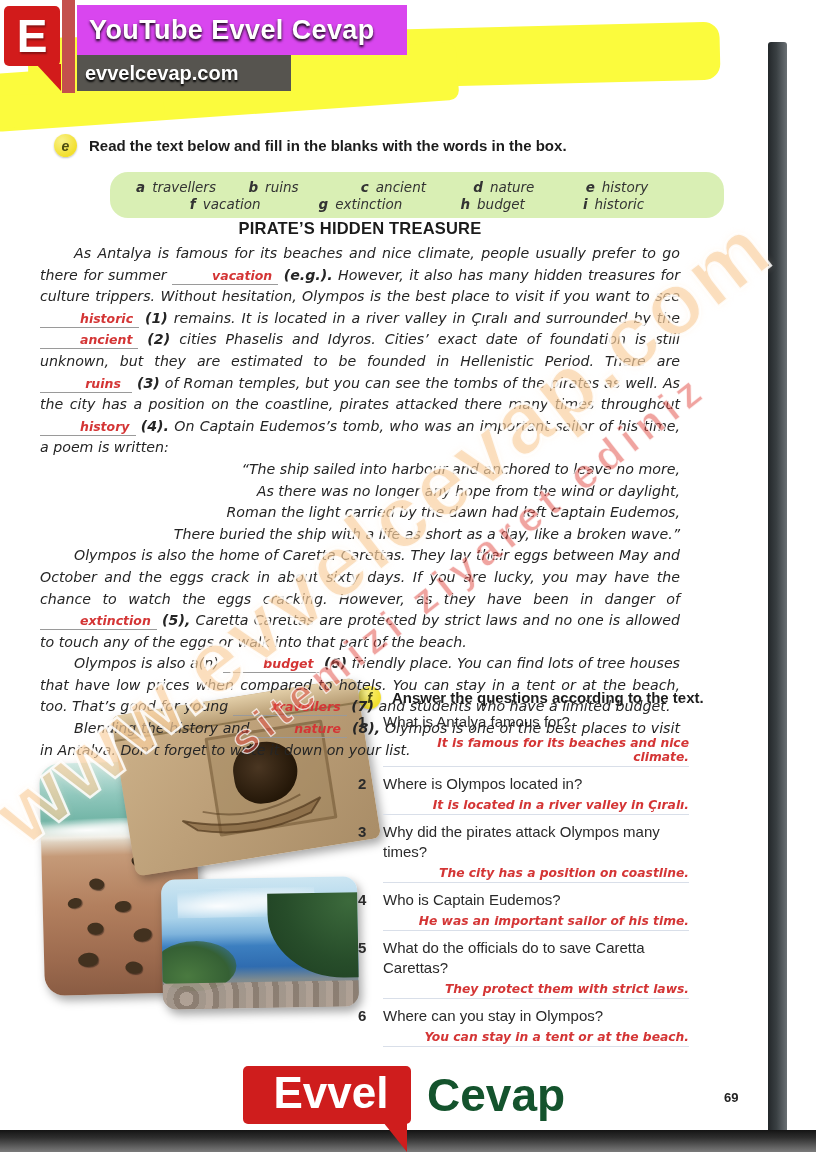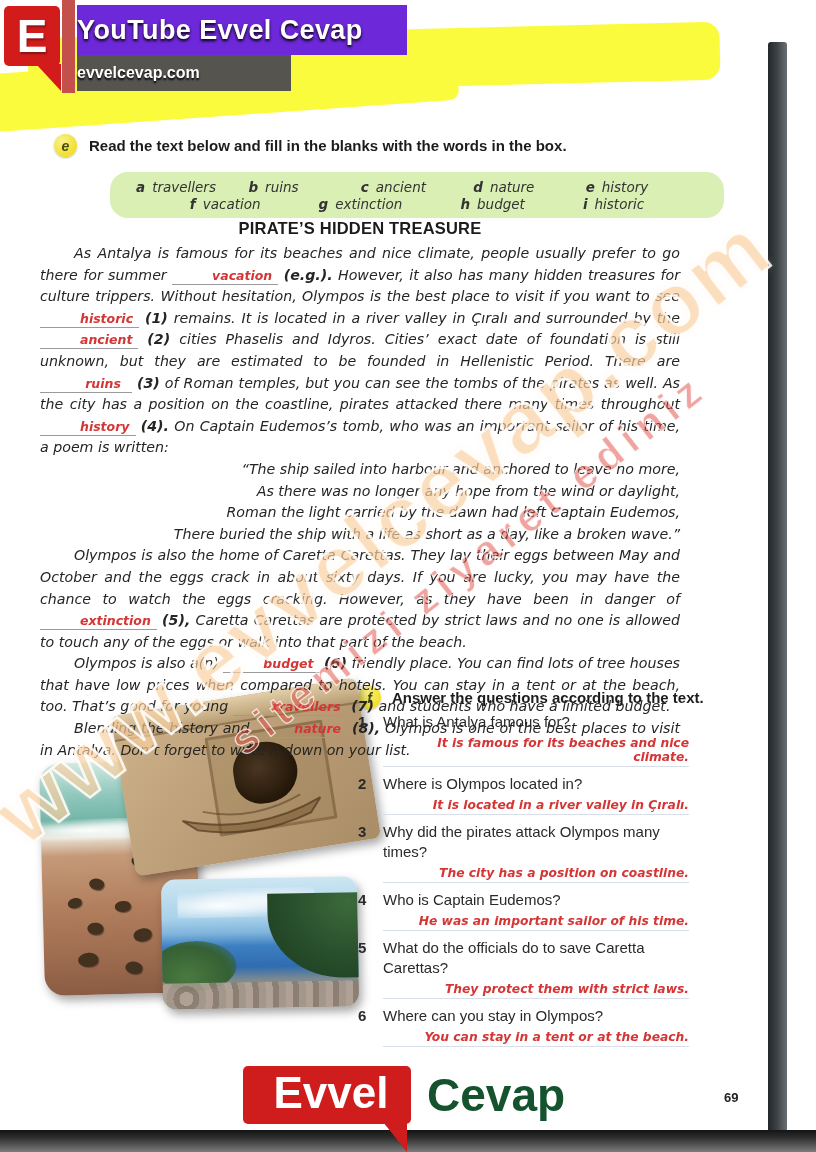--- a/index.html
+++ b/index.html
@@ -39,31 +39,31 @@
   }
   .logo-e-tail {
     left:36px; top:64px; width:25px; height:27px;
     background:#d21b1b;
     clip-path:polygon(0 0, 100% 0, 100% 100%);
     z-index:3;
   }
   .logo-stripe { left:62px; top:0; width:13px; height:93px; background:#c4504c; z-index:2; }
   .hdr-dark {
     left:77px; top:5px; width:330px; height:50px;
-    background:#6d28d9; color:#fff;
+    background:#d946ef; color:#fff;
     font-size:27px; font-weight:700; letter-spacing:.4px;
-    display:flex; align-items:center; 
+    display:flex; align-items:center; padding-left:12px;
     text-shadow:0 2px 3px #000;
     z-index:3;
   }
   .hdr-gray {
     left:77px; top:55px; width:214px; height:36px;
     background:#56544f; color:#fff;
-    font-size:16px; font-weight:700;
-    display:flex; align-items:center; padding-left:0;
+    font-size:20px; font-weight:700;
+    display:flex; align-items:center; padding-left:8px;
     text-shadow:0 2px 2px #000;
     z-index:3;
   }
 
   
   .ex-circle {
     width:23px; height:23px; border-radius:50%;
     background:radial-gradient(circle at 35% 30%, #f9f28a, #f2df2e 70%);
     color:#4a4a10; font-weight:bold; font-size:14px; font-style:italic;
     display:flex; align-items:center; justify-content:center;

